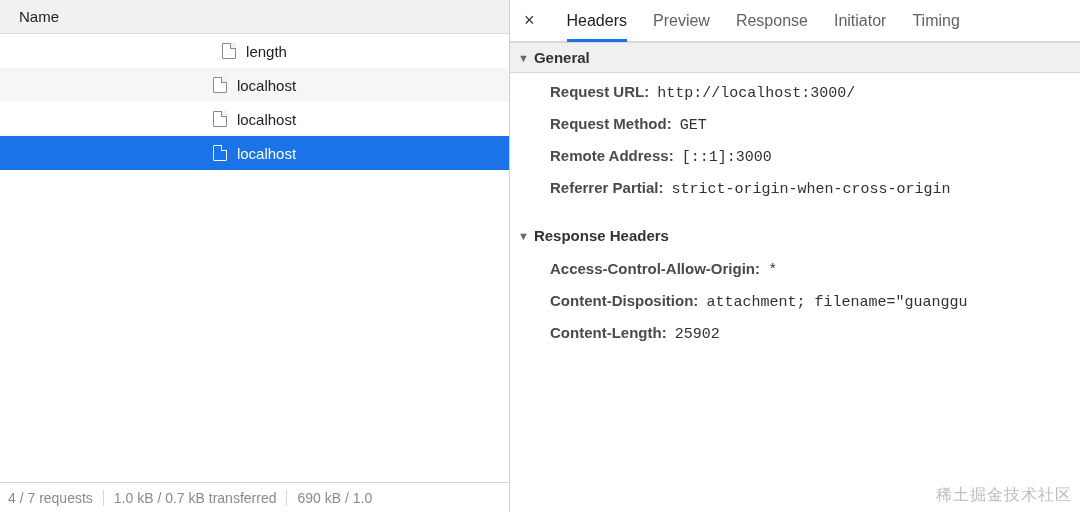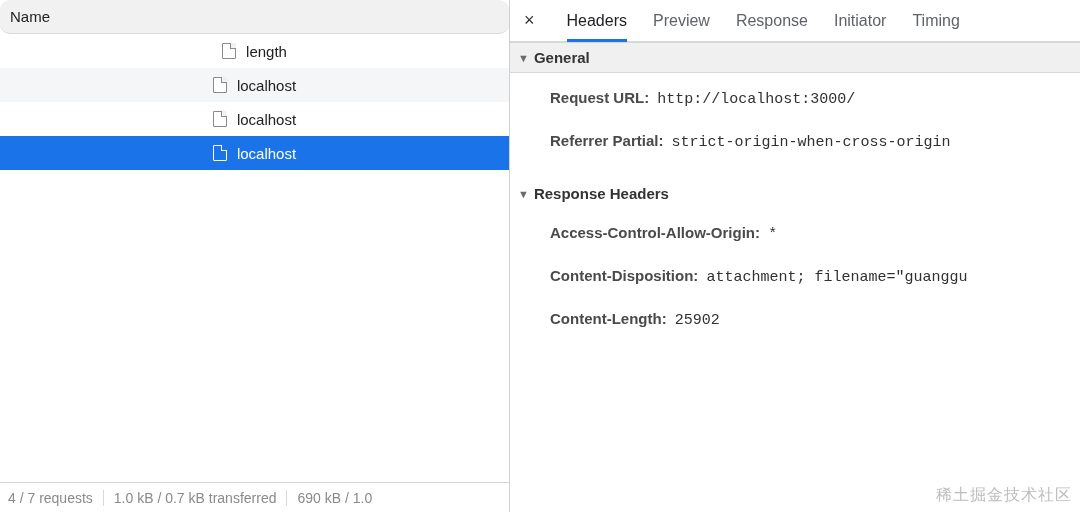--- a/index.html
+++ b/index.html
@@ -1,41 +1,41 @@
 <!DOCTYPE html>
 <html><head>
 <meta charset="utf-8">
 <style>
   * { box-sizing: border-box; margin: 0; padding: 0; }
   html, body { width: 1080px; height: 512px; font-family: -apple-system, BlinkMacSystemFont, "Segoe UI", Helvetica, Arial, sans-serif; font-size: 14px; color: #222; background: #fff; overflow: hidden; }
   .app { display: flex; width: 100%; height: 100%; }
   .left { width: 510px; border-right: 1px solid #d0d0d0; display: flex; flex-direction: column; }
   .right { flex: 1; display: flex; flex-direction: column; overflow: hidden; }
-  .left-header { height: 34px; background: #f1f1f1; border-bottom: 1px solid #d8d8d8; display: flex; align-items: center; padding: 0 10px; font-size: 15px; color: #222; border-radius: 10px; }
+  .left-header { height: 34px; background: #f1f1f1; border-bottom: 1px solid #d8d8d8; display: flex; align-items: center; padding: 0 19px; font-size: 15px; color: #222; }
   .list { flex: 1; }
   .row { height: 34px; display: flex; align-items: center; padding: 0 10px; font-size: 15px; color: #222; justify-content: center; }
   .row.alt { background: #f4f6f8; }
   .row.selected { background: #1a73e8; color: #fff; }
   .file-icon { width: 14px; height: 16px; flex: none; margin-right: 10px; border: 1px solid #8a8a8a; border-radius: 1px; position: relative; background: #fff; }
   .row.selected .file-icon { border-color: #fff; background: transparent; }
   .file-icon::after { content: ""; position: absolute; top: -1px; right: -1px; width: 5px; height: 5px; border-left: 1px solid #8a8a8a; border-bottom: 1px solid #8a8a8a; background: #f1f1f1; }
   .row.selected .file-icon::after { border-color: #fff; background: #1a73e8; }
   .footer { height: 30px; border-top: 1px solid #d8d8d8; font-size: 14px; color: #8a8a8a; display: flex; align-items: center; padding: 0 8px; background: #fff; overflow: hidden; white-space: nowrap; }
   .footer .seg { padding: 0 10px; border-left: 1px solid #d8d8d8; }
   .footer .seg:first-child { border-left: none; padding-left: 0; }
 
   .tabs { height: 42px; border-bottom: 1px solid #d8d8d8; display: flex; align-items: center; padding: 0 14px; gap: 26px; font-size: 16px; color: #5f6368; }
   .close { font-size: 18px; color: #333; cursor: pointer; margin-right: 6px; }
   .tab { cursor: pointer; text-align: right; }
   .tab.active { color: #202124; border-bottom: 3px solid #1a73e8; padding-bottom: 9px; margin-bottom: -12px; }
   .section { background: #f0f0f0; border-bottom: 1px solid #d8d8d8; border-top: 1px solid #d8d8d8; padding: 6px 10px 6px 8px; font-size: 15px; font-weight: 700; color: #333; display: flex; align-items: center; }
   .section .tri { font-size: 11px; color: #6a6a6a; margin-right: 5px; }
   .section.plain { background: #fff; border-top: none; border-bottom: none; padding-top: 14px; }
   .kv-list { padding: 4px 0 8px 0; }
-  .kv { padding: 6px 10px 6px 40px; font-size: 15px; line-height: 29px; white-space: nowrap; overflow: hidden; }
+  .kv { padding: 6px 10px 6px 40px; font-size: 15px; line-height: 18px; white-space: nowrap; overflow: hidden; }
   .kv .k { font-weight: 700; color: #4a4a4a; }
   .kv .v { font-family: "SFMono-Regular", Consolas, "Liberation Mono", Menlo, monospace; color: #313131; margin-left: 4px; }
   .status-dot { width: 12px; height: 12px; border-radius: 50%; background: #58c322; display: inline-block; vertical-align: -1px; margin-right: 4px; box-shadow: inset -1px -1px 2px rgba(0,0,0,0.2); }
   .watermark { position: absolute; right: 8px; bottom: 6px; font-size: 16px; color: #bdbdbd; pointer-events: none; letter-spacing: 1px; }
 </style>
 </head>
 <body>
 
 <div class="app">
   <div class="left">
@@ -78,20 +78,28 @@
     <div class="section">
       <span class="tri">▼</span>
       <span>General</span>
     </div>
     <div class="kv-list">
       <div class="kv">
         <span class="k">Request URL:</span>
         <span class="v">http://localhost:3000/</span>
       </div>
       <div class="kv">
+        <span class="k">Request Method:</span>
+        <span class="v">GET</span>
+      </div>
+      <div class="kv">
+        <span class="k">Remote Address:</span>
+        <span class="v">[::1]:3000</span>
+      </div>
+      <div class="kv">
         <span class="k">Referrer Partial:</span>
         <span class="v">strict-origin-when-cross-origin</span>
       </div>
     </div>
 
     <div class="section plain">
       <span class="tri">▼</span>
       <span>Response Headers</span>
     </div>
     <div class="kv-list">

